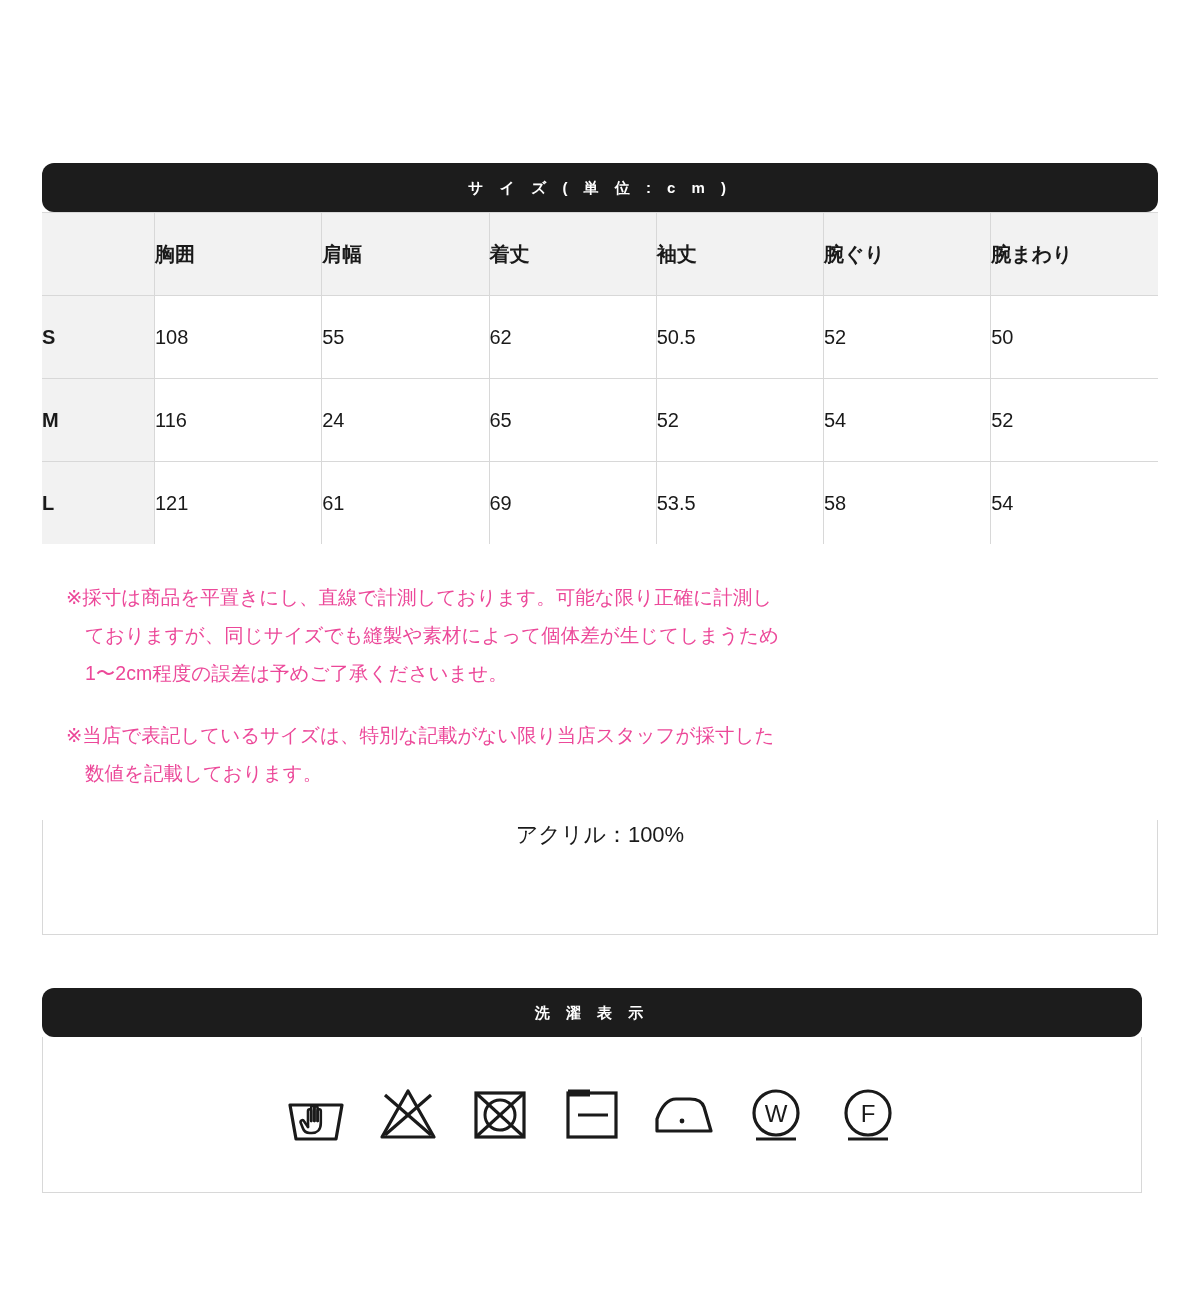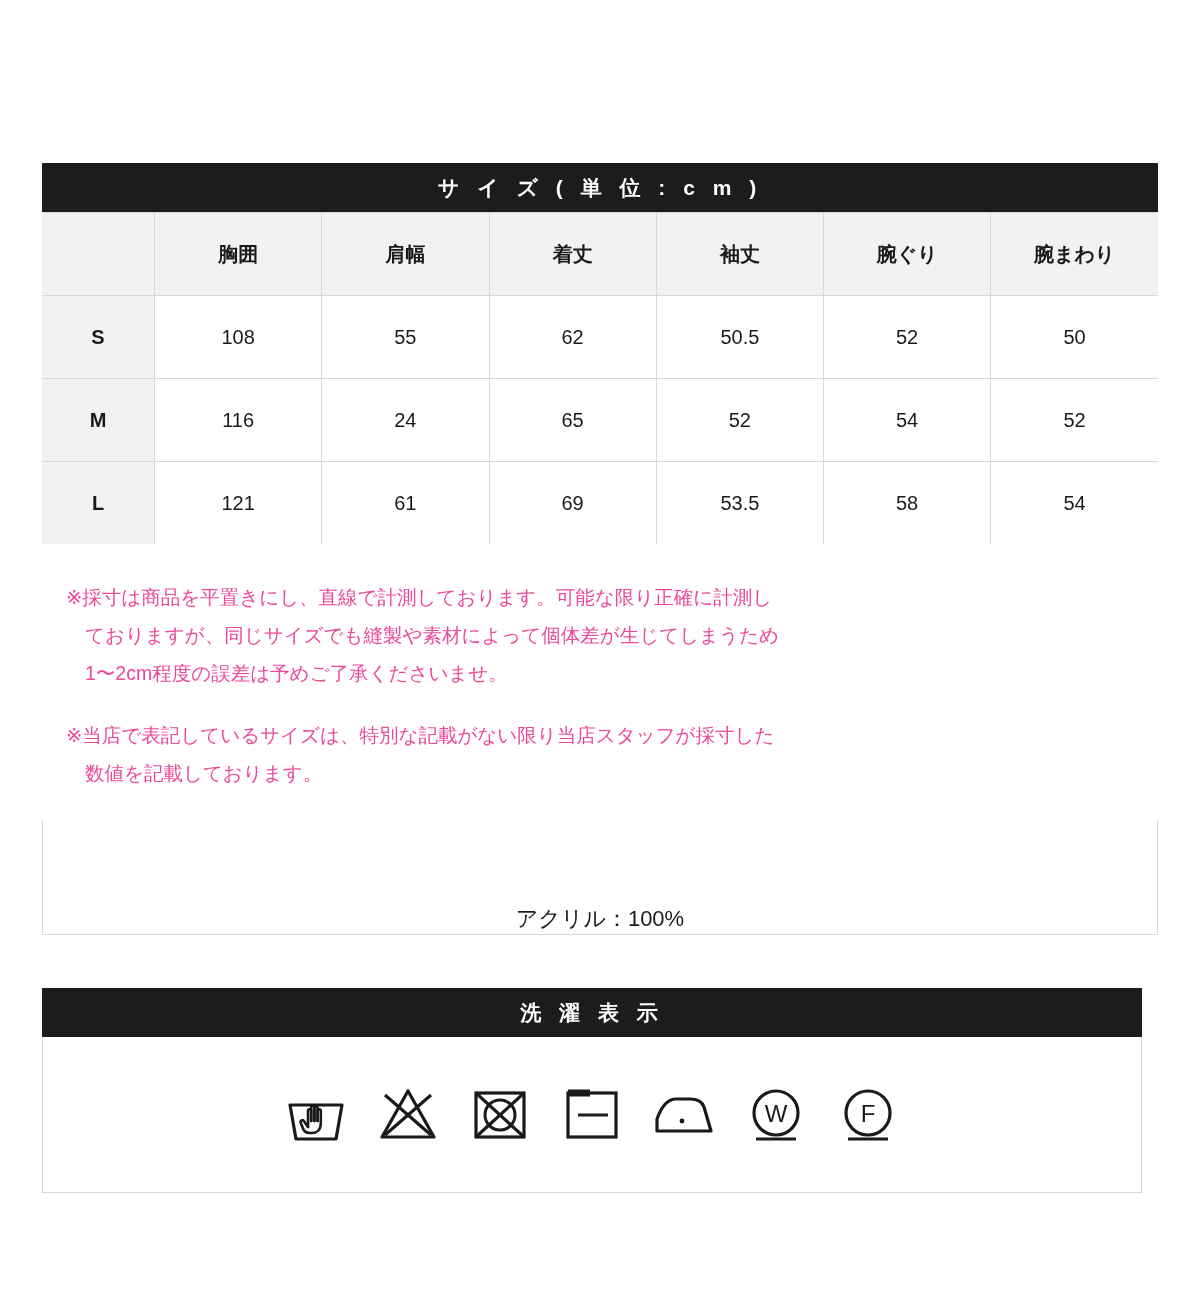--- a/index.html
+++ b/index.html
@@ -27,36 +27,37 @@
   .size-block {
     position: absolute;
     left: 42px;
     top: 163px;
     width: 1116px;
   }
   .section-header {
     background: #1c1c1c;
     color: #ffffff;
     text-align: center;
-    font-size: 21px;
+    font-size: 15px;
     letter-spacing: 6px;
     font-weight: 700;
     height: 49px;
     line-height: 49px;
+    border-radius: 12px;
   }
   table.size-table {
     width: 100%;
     border-collapse: collapse;
     table-layout: fixed;
     background: #ffffff;
   }
   table.size-table th,
   table.size-table td {
     border: 1px solid #d8d8d8;
-    text-align: center;
+    text-align: left;
     font-size: 20px;
     font-weight: 700;
     color: #1a1a1a;
     height: 82px;
     padding: 0;
   }
   table.size-table thead th {
     background: #f2f2f2;
     height: 82px;
     font-size: 20px;
@@ -109,21 +110,21 @@
     position: absolute;
     left: 42px;
     top: 820px;
     width: 1116px;
   }
   .material-body {
     border: 1px solid #d8d8d8;
     border-top: none;
     height: 114px;
     display: flex;
-    align-items: flex-end;
+    align-items: flex-start;
     justify-content: center;
     font-size: 22px;
     color: #1a1a1a;
     background: #fff;
   }
 
   
   .wash-block {
     position: absolute;
     left: 42px;

